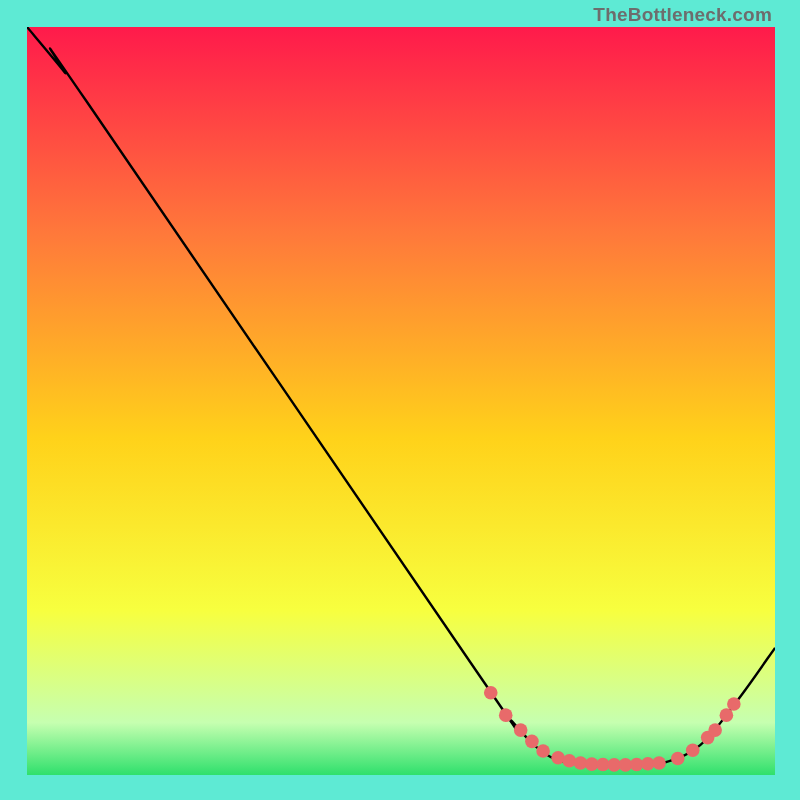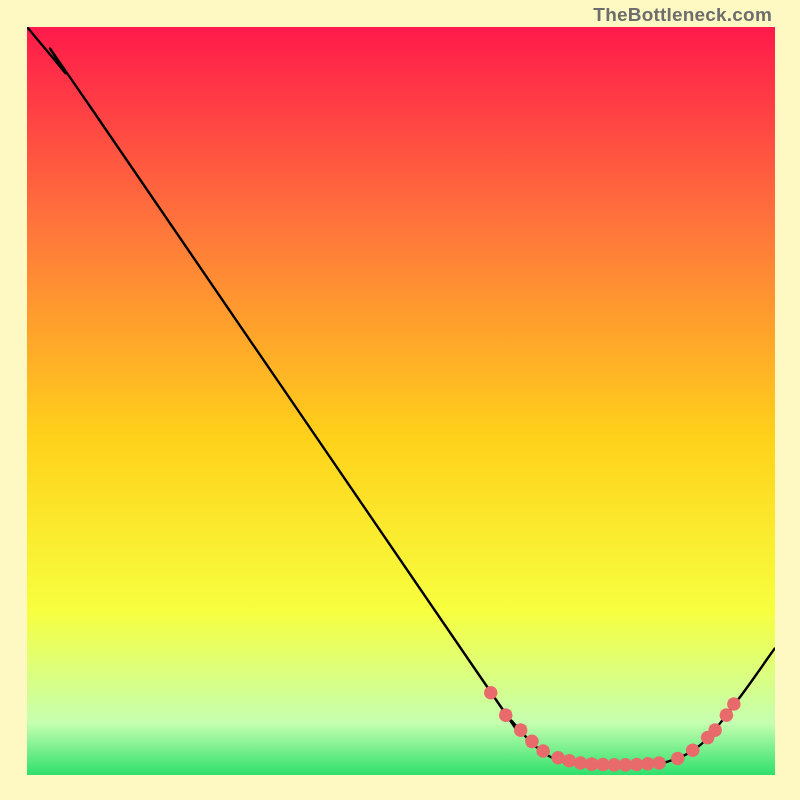--- a/index.html
+++ b/index.html
@@ -8,21 +8,21 @@
     width: 800px;
     height: 800px;
     background: #000000;
     overflow: hidden;
     font-family: Arial, Helvetica, sans-serif;
   }
   .stage {
     position: relative;
     width: 800px;
     height: 800px;
-    background: #fef9c3;
+    background: #5eead4;
   }
   .plot-area {
     position: absolute;
     left: 27px;
     top: 27px;
     width: 748px;
     height: 748px;
     overflow: hidden;
   }
   .gradient {

